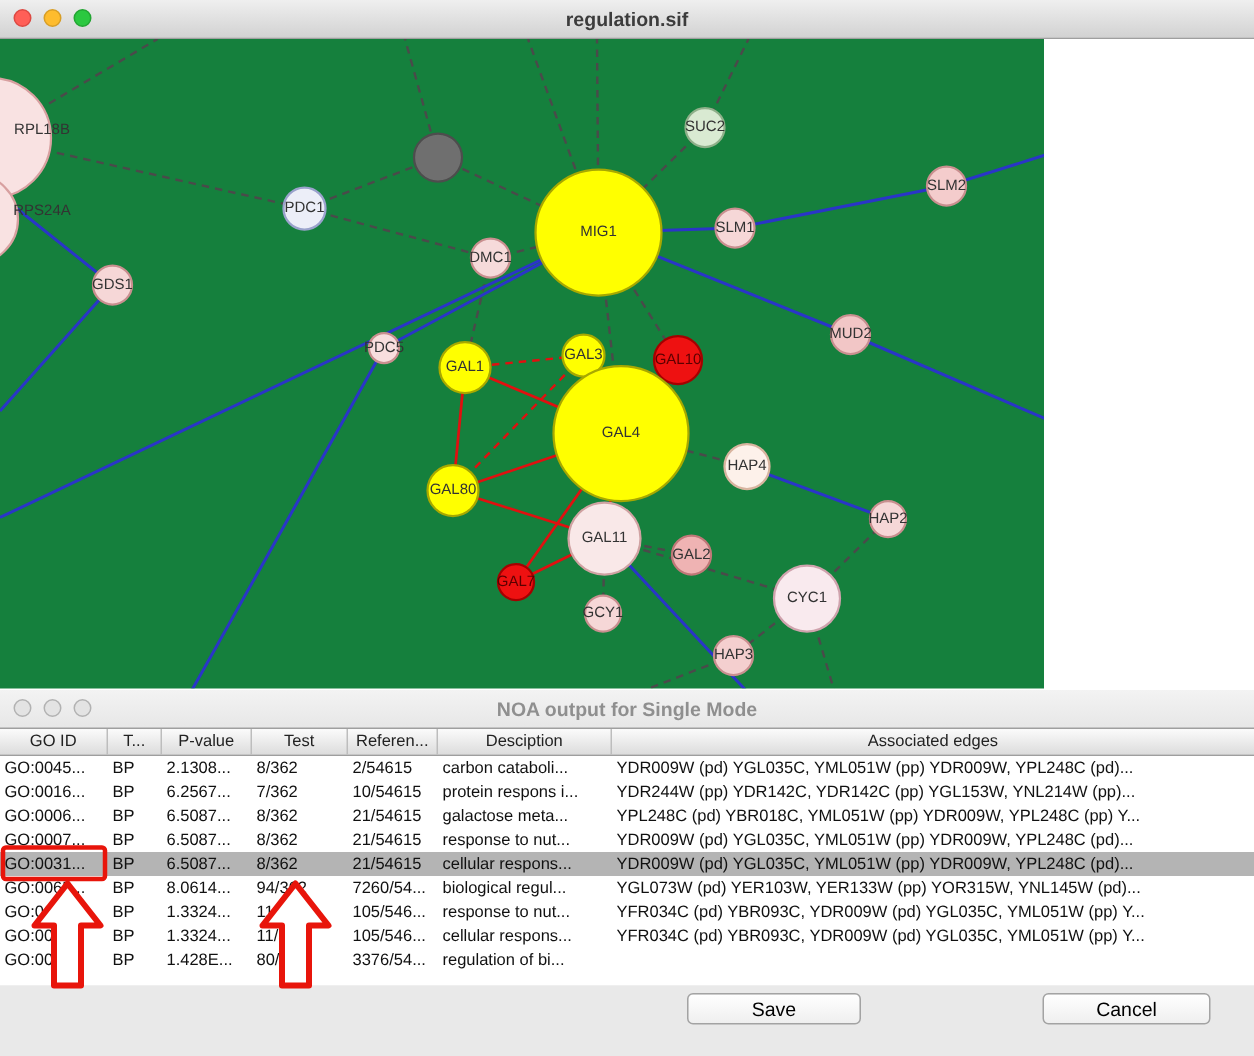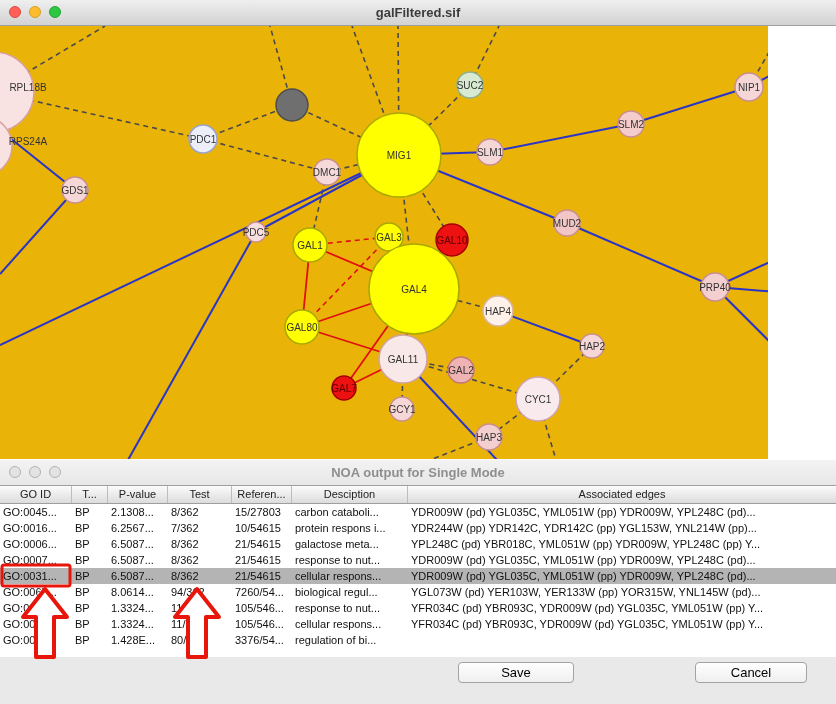--- a/index.html
+++ b/index.html
@@ -14,21 +14,21 @@
   .titlebar.active{background:linear-gradient(#efefef,#d2d2d2)}
   .titlebar.inactive{background:linear-gradient(#f3f3f3,#e7e7e7)}
   .titlebar .title{font-size:13px;font-weight:bold;color:#3c3c3c}
   .titlebar.inactive .title{color:#8f8f8f}
   .lights{position:absolute;left:9px;top:6px;display:flex;gap:8px}
   .light{width:12px;height:12px;border-radius:50%;display:block}
   .light.red{background:#ff5f57;border:1px solid #dd4942}
   .light.yellow{background:#febc2e;border:1px solid #d89e26}
   .light.green{background:#2bc840;border:1px solid #22a532}
   .light.gray{background:#e3e3e3;border:1px solid #b2b2b2}
-  .net-canvas{width:768px;height:433px;background:#eab308;overflow:hidden}
+  .net-canvas{width:696px;height:433px;background:#15803d;overflow:hidden}
   #net-svg text{font-family:"Liberation Sans",sans-serif;font-size:10px}
 
   
   .win-bottom{position:absolute;top:460px;left:0;width:836px;height:244px;background:#e9e9e9}
   .noa-table{position:absolute;top:26px;left:0;width:836px;height:171px;background:#fff;
     font-size:11px;overflow:hidden}
   .thead,.tr{display:grid;grid-template-columns:72px 36px 60px 64px 60px 116px 1fr}
   .thead{height:18px;line-height:17px;background:linear-gradient(#fbfbfb,#dcdcdc);
     border-bottom:1px solid #9e9e9e}
   .th{text-align:center;border-right:1px solid #bdbdbd;color:#222;
@@ -52,21 +52,21 @@
 
 <div class="page">
 
   <section class="win-top">
     <header class="titlebar active">
       <div class="lights">
         <span class="light red"></span>
         <span class="light yellow"></span>
         <span class="light green"></span>
       </div>
-      <h1 class="title">galFiltered.sif</h1>
+      <h1 class="title">regulation.sif</h1>
     </header>
     <div class="net-canvas">
       <svg id="net-svg" width="836" height="433" viewBox="0 0 836 433">
           <line x1="-6" y1="66" x2="203" y2="113" stroke="#4a4a4a" stroke-width="1.6" stroke-dasharray="5 4"></line>
           <line x1="-6" y1="66" x2="105" y2="0" stroke="#4a4a4a" stroke-width="1.6" stroke-dasharray="5 4"></line>
           <line x1="292" y1="79" x2="270" y2="0" stroke="#4a4a4a" stroke-width="1.6" stroke-dasharray="5 4"></line>
           <line x1="292" y1="79" x2="399" y2="129" stroke="#4a4a4a" stroke-width="1.6" stroke-dasharray="5 4"></line>
           <line x1="203" y1="113" x2="292" y2="79" stroke="#4a4a4a" stroke-width="1.6" stroke-dasharray="5 4"></line>
           <line x1="203" y1="113" x2="327" y2="146" stroke="#4a4a4a" stroke-width="1.6" stroke-dasharray="5 4"></line>
           <line x1="327" y1="146" x2="399" y2="129" stroke="#4a4a4a" stroke-width="1.6" stroke-dasharray="5 4"></line>
@@ -192,21 +192,21 @@
           <div class="th">Referen...</div>
           <div class="th">Desciption</div>
           <div class="th">Associated edges</div>
         </div>
       <div class="tbody" id="noa-body">
           <div class="tr">
             <div class="td">GO:0045...</div>
             <div class="td">BP</div>
             <div class="td">2.1308...</div>
             <div class="td">8/362</div>
-            <div class="td">15/27803</div>
+            <div class="td">2/54615</div>
             <div class="td">carbon cataboli...</div>
             <div class="td">YDR009W (pd) YGL035C, YML051W (pp) YDR009W, YPL248C (pd)...</div>
           </div>
           <div class="tr">
             <div class="td">GO:0016...</div>
             <div class="td">BP</div>
             <div class="td">6.2567...</div>
             <div class="td">7/362</div>
             <div class="td">10/54615</div>
             <div class="td">protein respons i...</div>

